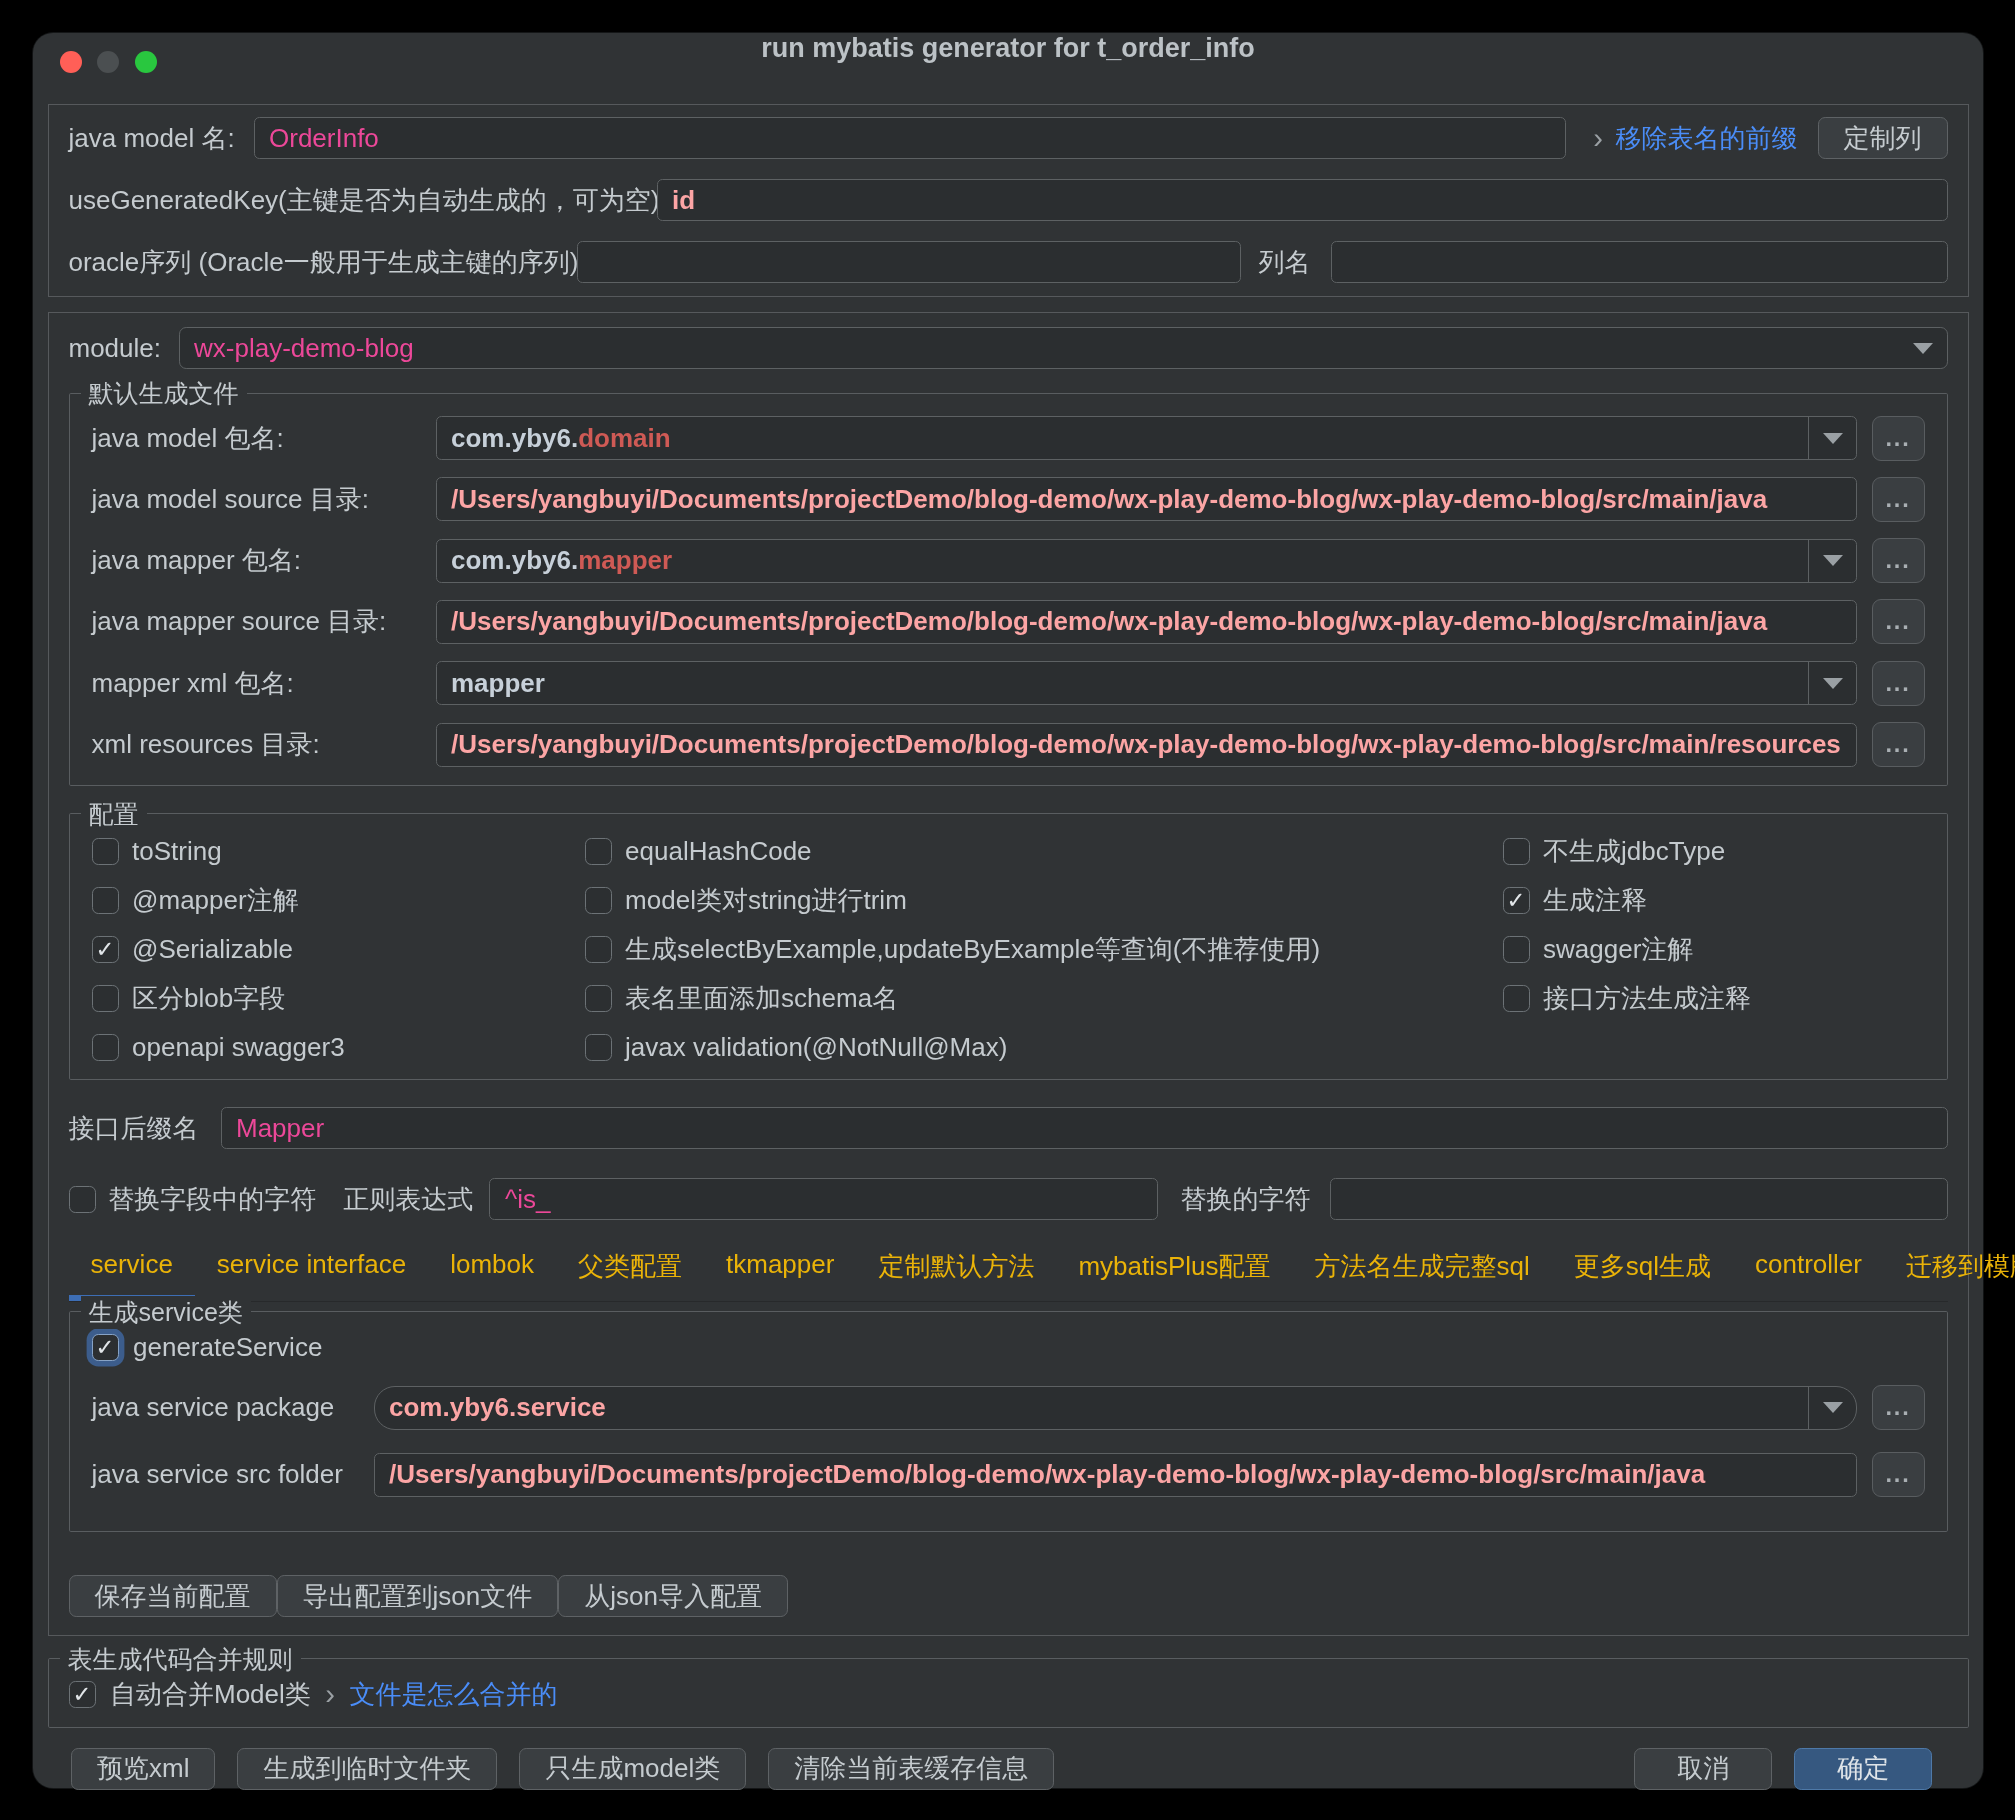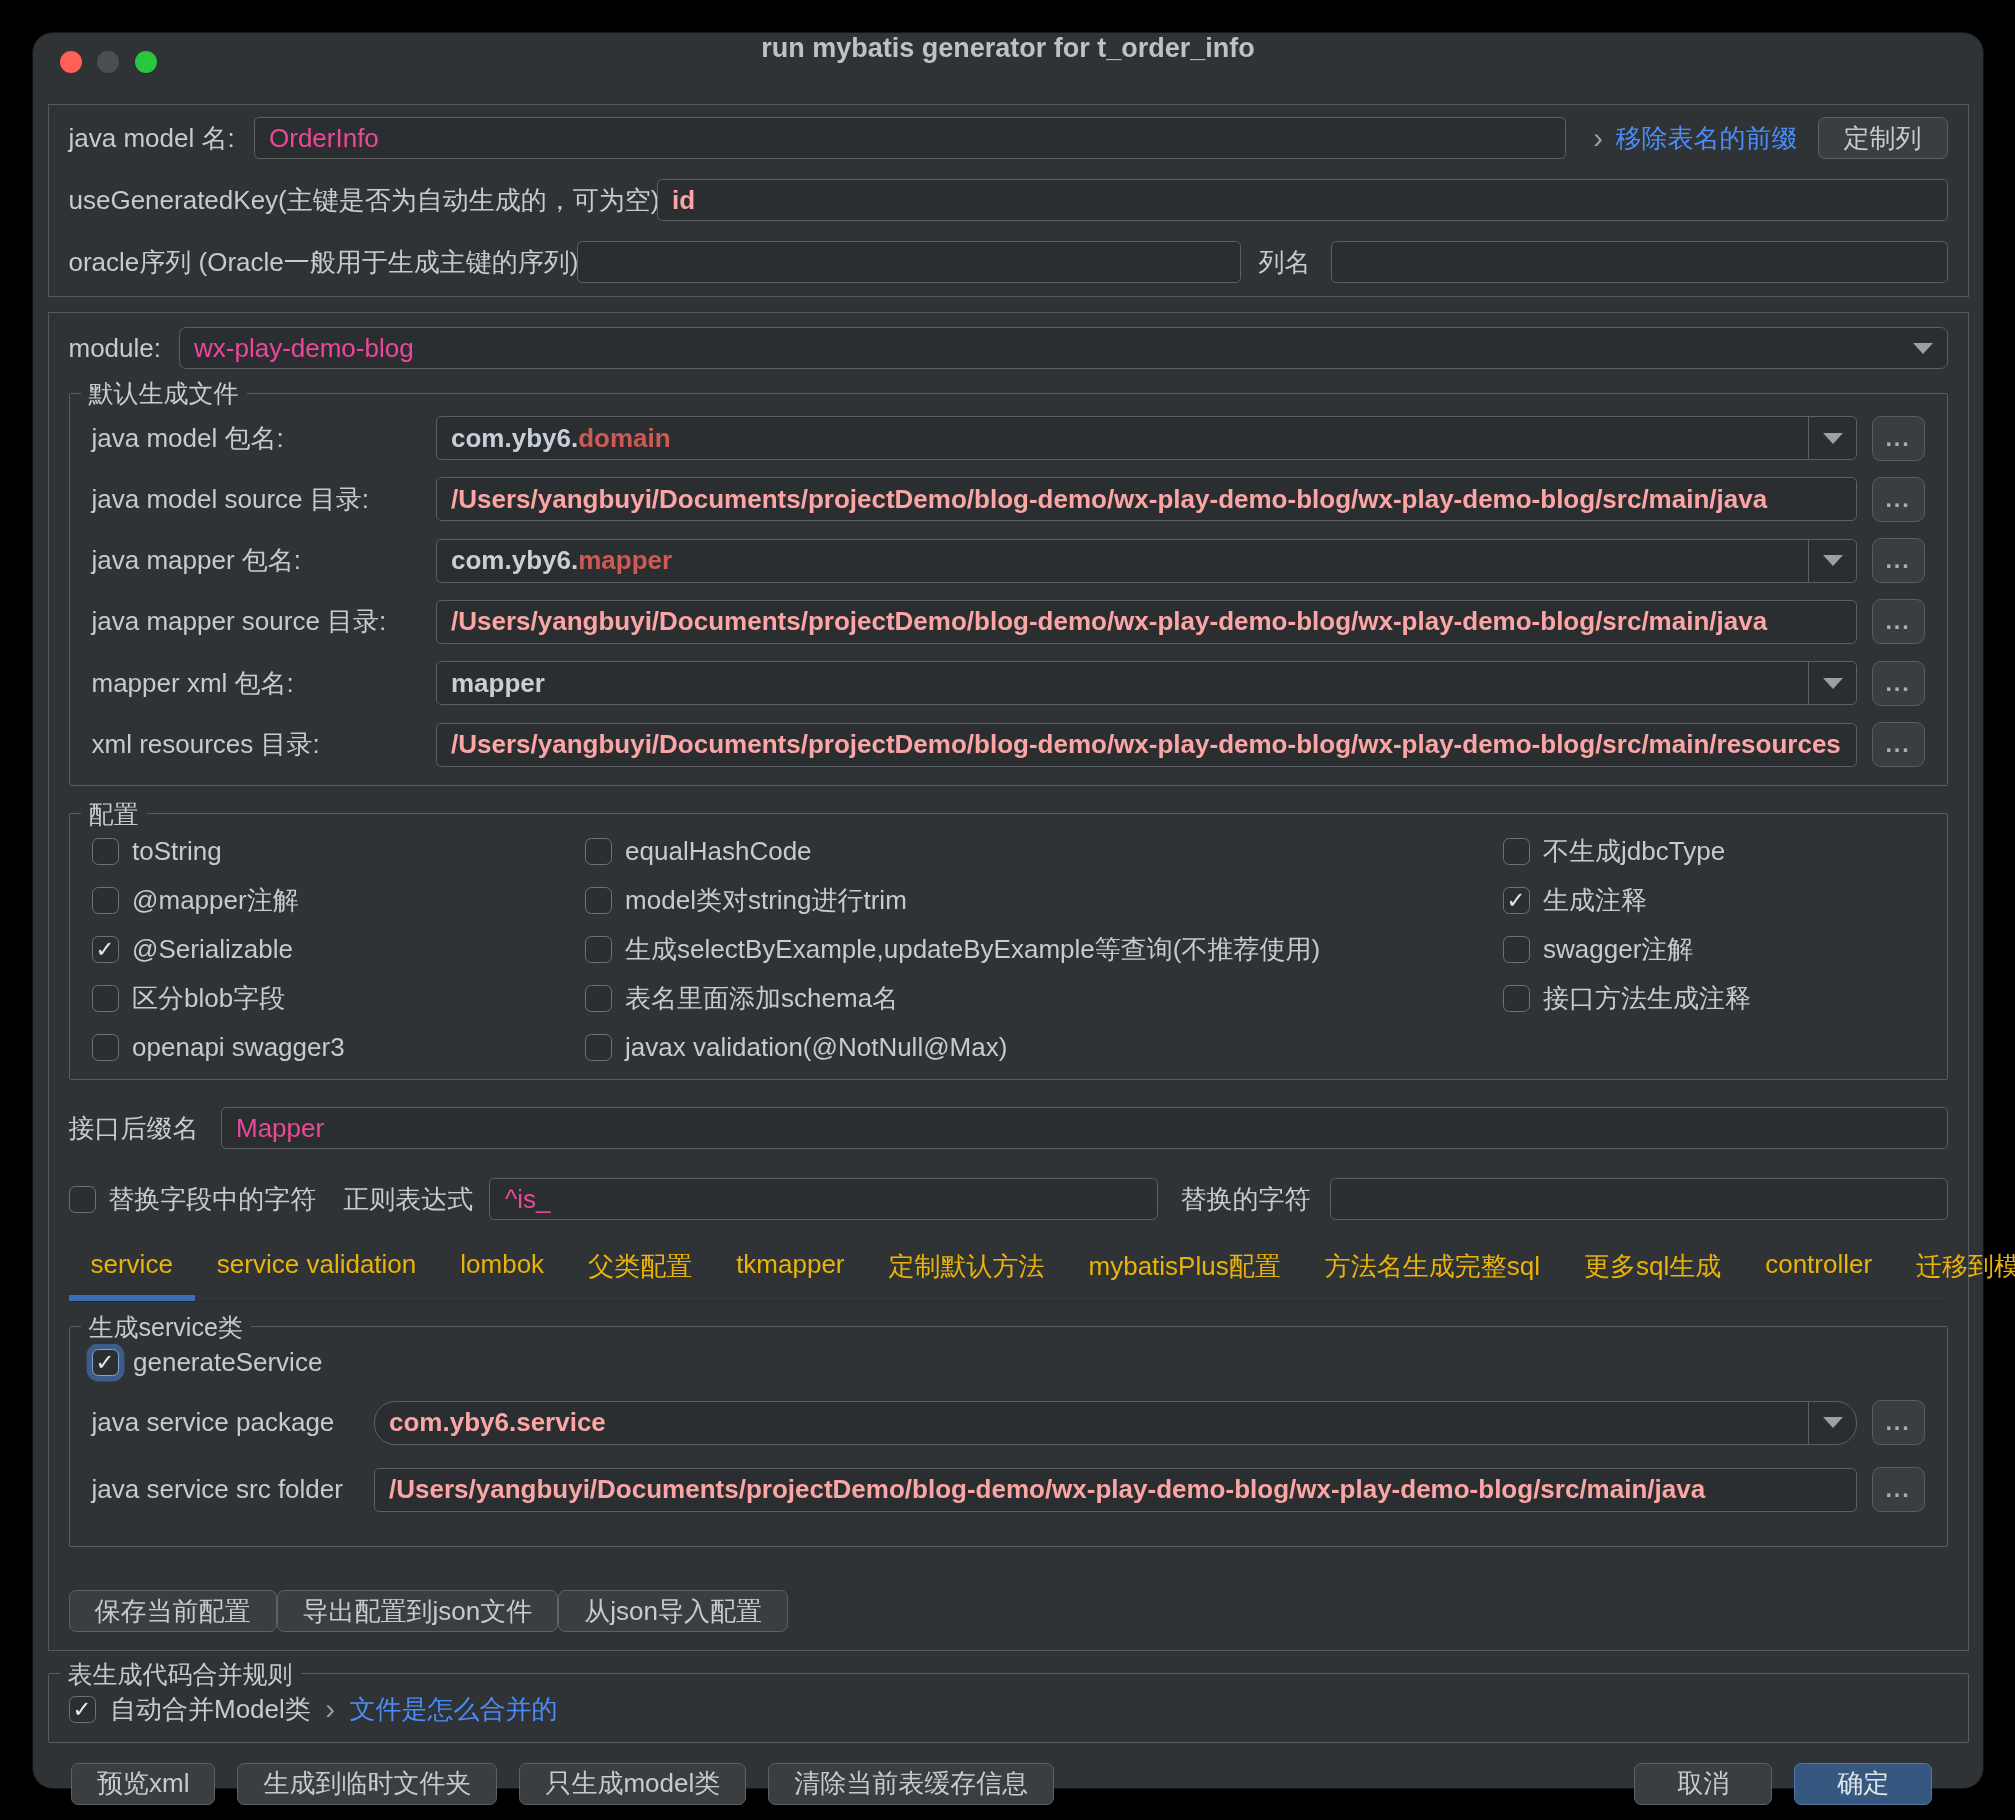--- a/index.html
+++ b/index.html
@@ -63,21 +63,21 @@
   .grp-config{margin-top:27px;padding:22px 22px 16.3px;}
   .cfg-grid{display:grid;grid-template-columns:493px 918px 1fr;row-gap:18px;}
   .cfg-item{display:flex;align-items:center;gap:13.6px;height:31px;}
   .suffix-row{margin-top:27px;}
   .replace-row{margin-top:29px;}
   
   .tabs{display:flex;margin-top:20px;border-bottom:0.9px solid #27292b;}
   .tab{padding:9px 22px 11px;border-bottom:6.3px solid transparent;white-space:nowrap;color:#eab308;}
   .tab.active{border-bottom-color:#3d6eb5;}
   
-  .grp-service{margin-top:24px;padding:20px 22px 34px;}
+  .grp-service{margin-top:9px;padding:20px 22px 34px;}
   .grp-service .frow{margin-top:22px;}
   .grp-service .frow .lbl{width:282px;flex:0 0 282px;}
   .save-row{margin-top:43px;display:flex;}
   
   .grp-merge{margin-top:20px;padding:9px 20px 14.5px;}
   .merge-row{margin-top:9px;display:flex;align-items:center;gap:14.5px;}
   
   .footer{margin-top:20px;margin-bottom:12.7px;display:flex;gap:22px;align-items:center;padding:0 23.5px;}
   .footer .spacer{flex:1;}
 </style>
@@ -286,21 +286,21 @@
           <span class="val">^is_</span>
         </div>
         <span class="lbl" style="margin-left:22px;">替换的字符</span>
         <div class="field" style="flex:1;margin-left:20px;">
           <span class="val"></span>
         </div>
       </div>
 
       <div class="tabs">
         <span class="tab active">service</span>
-        <span class="tab">service validation</span>
+        <span class="tab">service interface</span>
         <span class="tab">lombok</span>
         <span class="tab">父类配置</span>
         <span class="tab">tkmapper</span>
         <span class="tab">定制默认方法</span>
         <span class="tab">mybatisPlus配置</span>
         <span class="tab">方法名生成完整sql</span>
         <span class="tab">更多sql生成</span>
         <span class="tab">controller</span>
         <span class="tab">迁移到模版生成</span>
       </div>

